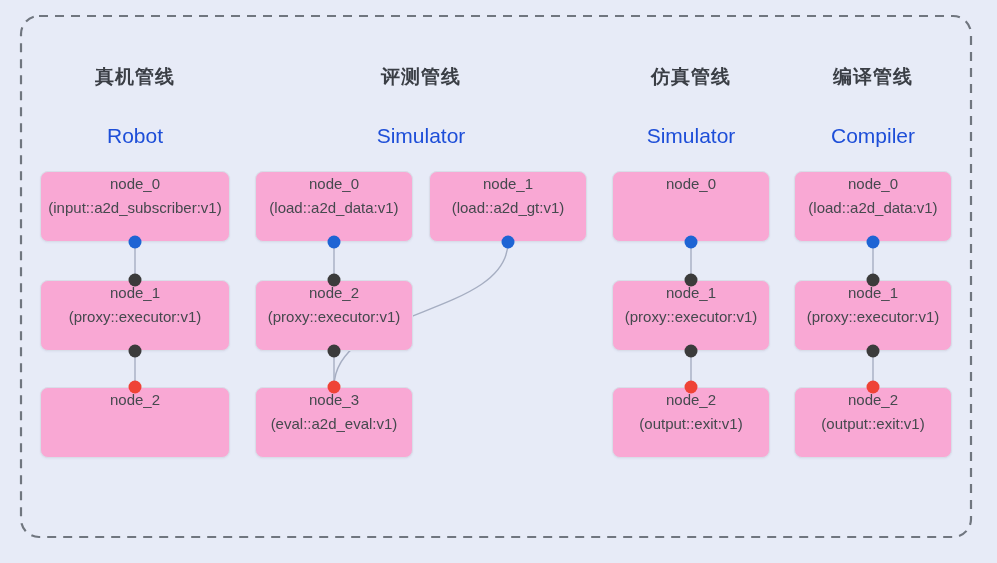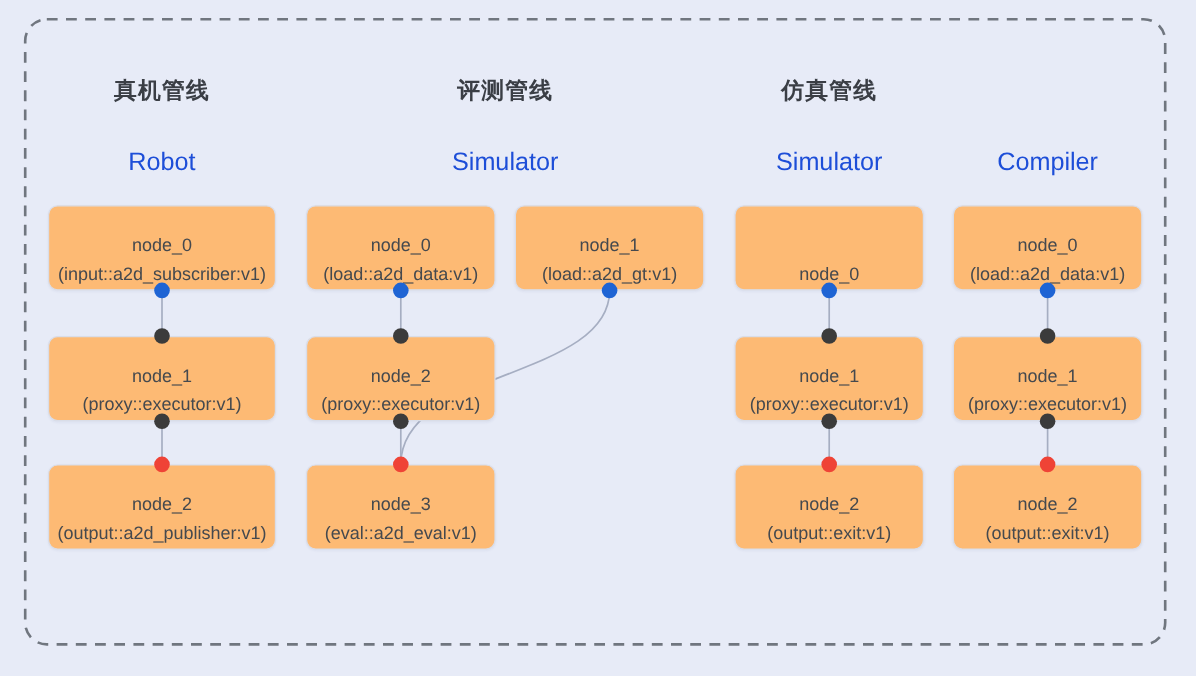--- a/index.html
+++ b/index.html
@@ -10,23 +10,23 @@
   .edges-svg{position:absolute;left:0;top:0;width:997px;height:563px;z-index:1;}
   .ptitle{
     position:absolute;top:64px;height:26px;line-height:26px;text-align:center;
     font-size:19px;font-weight:700;color:#3a3e45;z-index:2;letter-spacing:1px;
   }
   .psub{
     position:absolute;top:122px;height:28px;line-height:28px;text-align:center;
     font-size:21px;font-weight:400;color:#1d4ed8;z-index:2;
   }
   .node{
-    position:absolute;height:71px;background:#fdba74;border:1px solid #d9dde8;
+    position:absolute;height:71px;background:#f9a8d4;border:1px solid #d9dde8;
     border-radius:8px;box-sizing:border-box;z-index:2;
-    display:flex;flex-direction:column;align-items:center;justify-content:flex-end;
+    display:flex;flex-direction:column;align-items:center;justify-content:flex-start;
     box-shadow:0 1px 2px rgba(40,60,110,0.05);
   }
   .nname{font-size:15px;color:#45494e;line-height:24px;}
   .ntype{font-size:15px;color:#45494e;line-height:24px;}
   .port{
     position:absolute;width:13px;height:13px;border-radius:50%;z-index:3;
     transform:translate(-50%,-50%);
   }
   .port.blue{background:#1e64d4;}
   .port.black{background:#3b3b3b;}
@@ -50,37 +50,37 @@
     <path d="M691 242 L691 280" stroke="#a6aec2" stroke-width="1.4" fill="none"></path>
     <path d="M691 351 L691 387" stroke="#a6aec2" stroke-width="1.4" fill="none"></path>
 
     <path d="M873 242 L873 280" stroke="#a6aec2" stroke-width="1.4" fill="none"></path>
     <path d="M873 351 L873 387" stroke="#a6aec2" stroke-width="1.4" fill="none"></path>
   </svg>
 
   <div class="ptitle" style="left:40px;width:190px;">真机管线</div>
   <div class="ptitle" style="left:255px;width:332px;">评测管线</div>
   <div class="ptitle" style="left:612px;width:158px;">仿真管线</div>
+  <div class="ptitle" style="left:794px;width:158px;">编译管线</div>
 
   <div class="psub" style="left:40px;width:190px;">Robot</div>
   <div class="psub" style="left:255px;width:332px;">Simulator</div>
   <div class="psub" style="left:612px;width:158px;">Simulator</div>
   <div class="psub" style="left:794px;width:158px;">Compiler</div>
 
   <div class="node" style="left:40px;top:171px;width:190px;">
     <div class="nname">node_0</div>
     <div class="ntype">(input::a2d_subscriber:v1)</div>
   </div>
   <div class="node" style="left:40px;top:280px;width:190px;">
     <div class="nname">node_1</div>
     <div class="ntype">(proxy::executor:v1)</div>
   </div>
   <div class="node" style="left:40px;top:387px;width:190px;">
     <div class="nname">node_2</div>
-    <div class="ntype">(output::a2d_publisher:v1)</div>
   </div>
 
   <div class="node" style="left:255px;top:171px;width:158px;">
     <div class="nname">node_0</div>
     <div class="ntype">(load::a2d_data:v1)</div>
   </div>
   <div class="node" style="left:429px;top:171px;width:158px;">
     <div class="nname">node_1</div>
     <div class="ntype">(load::a2d_gt:v1)</div>
   </div>

